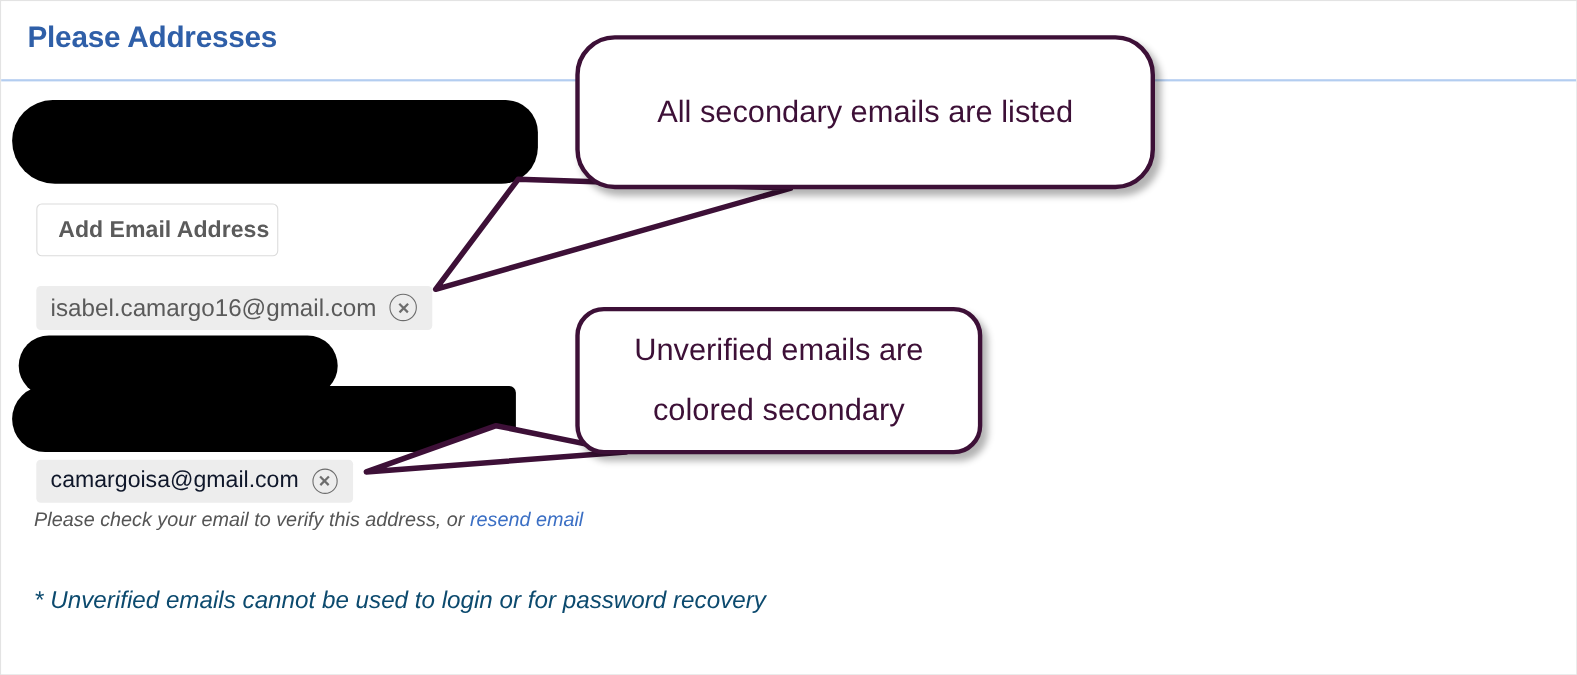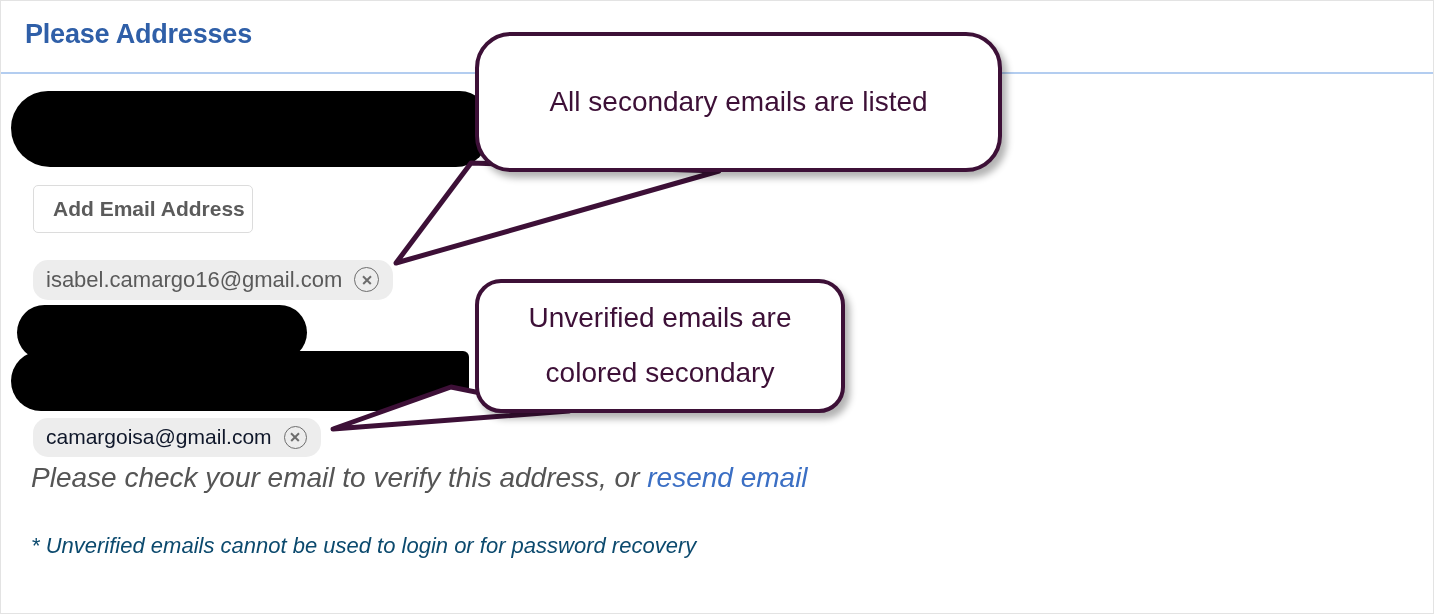--- a/index.html
+++ b/index.html
@@ -74,21 +74,21 @@
     line-height: 1;
   }
 
   
   .email-chip {
     position: absolute;
     display: inline-flex;
     align-items: center;
     gap: 12px;
     background: #ededed;
-    border-radius: 15px;
+    border-radius: 4px;
     padding: 7px 14px 8px 13px;
     white-space: nowrap;
     justify-content: center;
   }
   .chip-verified { left: 32px; top: 259px; }
   .chip-unverified { left: 32px; top: 417px; }
   .chip-label {
     font-size: 22px;
     color: #5a5a5a;
     line-height: 1.15;
@@ -114,21 +114,21 @@
     width: 11px; height: 1.7px;
     background: #6d6d6d;
   }
   .remove-icon::before { transform: translate(-50%,-50%) rotate(45deg); }
   .remove-icon::after  { transform: translate(-50%,-50%) rotate(-45deg); }
 
   
   .verify-note {
     position: absolute;
     left: 30px; top: 461px;
-    font-size: 28px;
+    font-size: 18px;
     font-style: italic;
     color: #555555;
     white-space: nowrap;
   }
   .verify-note .resend-link {
     color: #3b6fc4;
     font-style: italic;
     text-decoration: none;
     cursor: pointer;
   }
@@ -154,20 +154,21 @@
     border: 4px solid #3d1037;
     border-radius: 34px;
     color: #3d1037;
     display: flex;
     flex-direction: column;
     justify-content: center;
     align-items: center;
     text-align: center;
     box-shadow: 5px 6px 7px rgba(0,0,0,0.30);
     pointer-events: auto;
+    margin-left: 48px;
   }
   .callout .line {
     font-size: 28px;
     line-height: 1.95;
     white-space: nowrap;
   }
   .callout-1 {
     left: 474px; top: 31px;
     width: 527px; height: 140px;
     border-radius: 36px;

